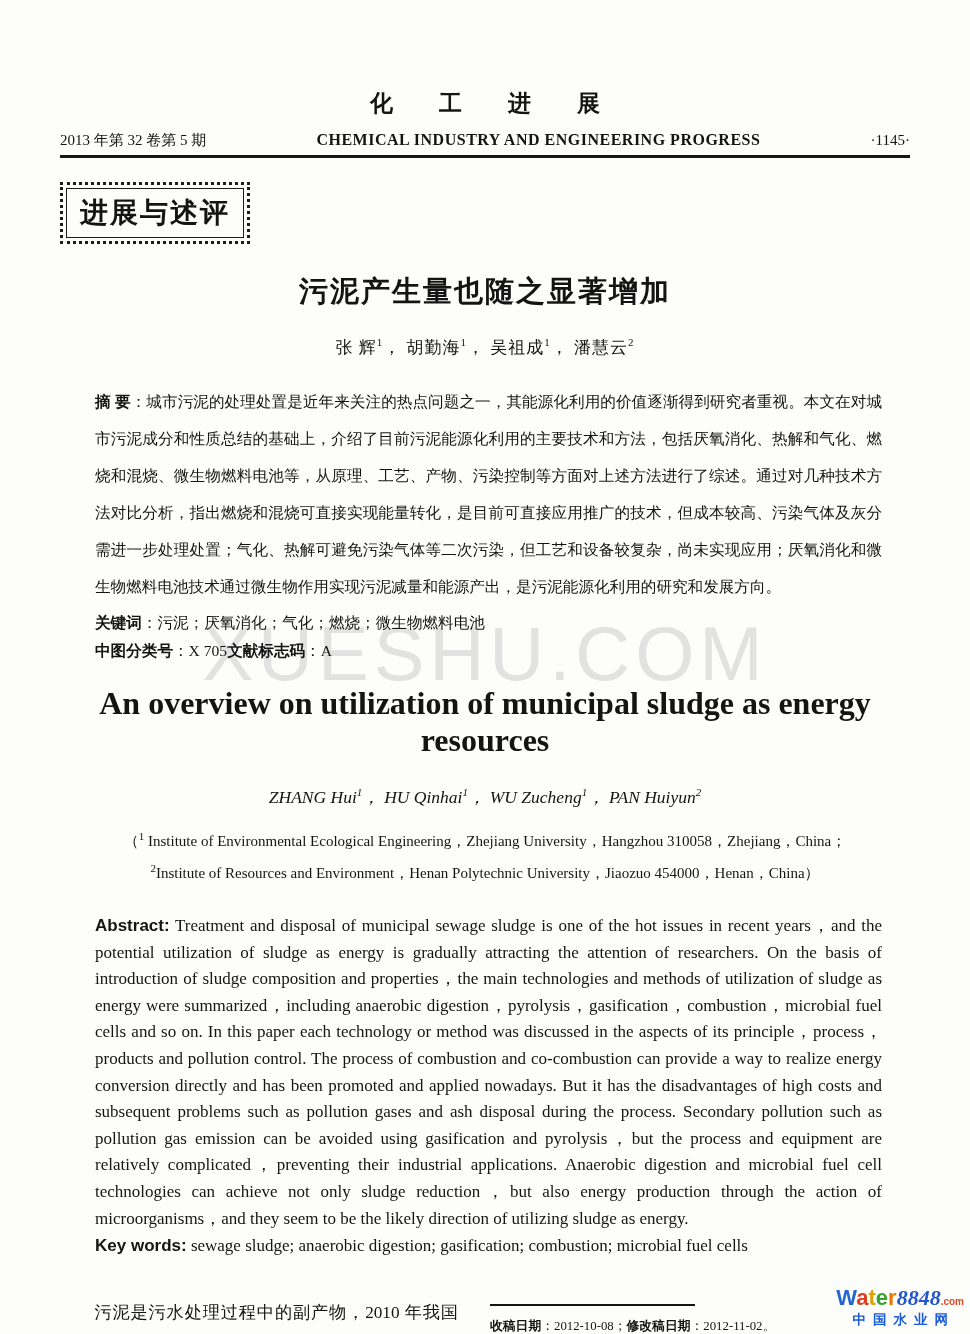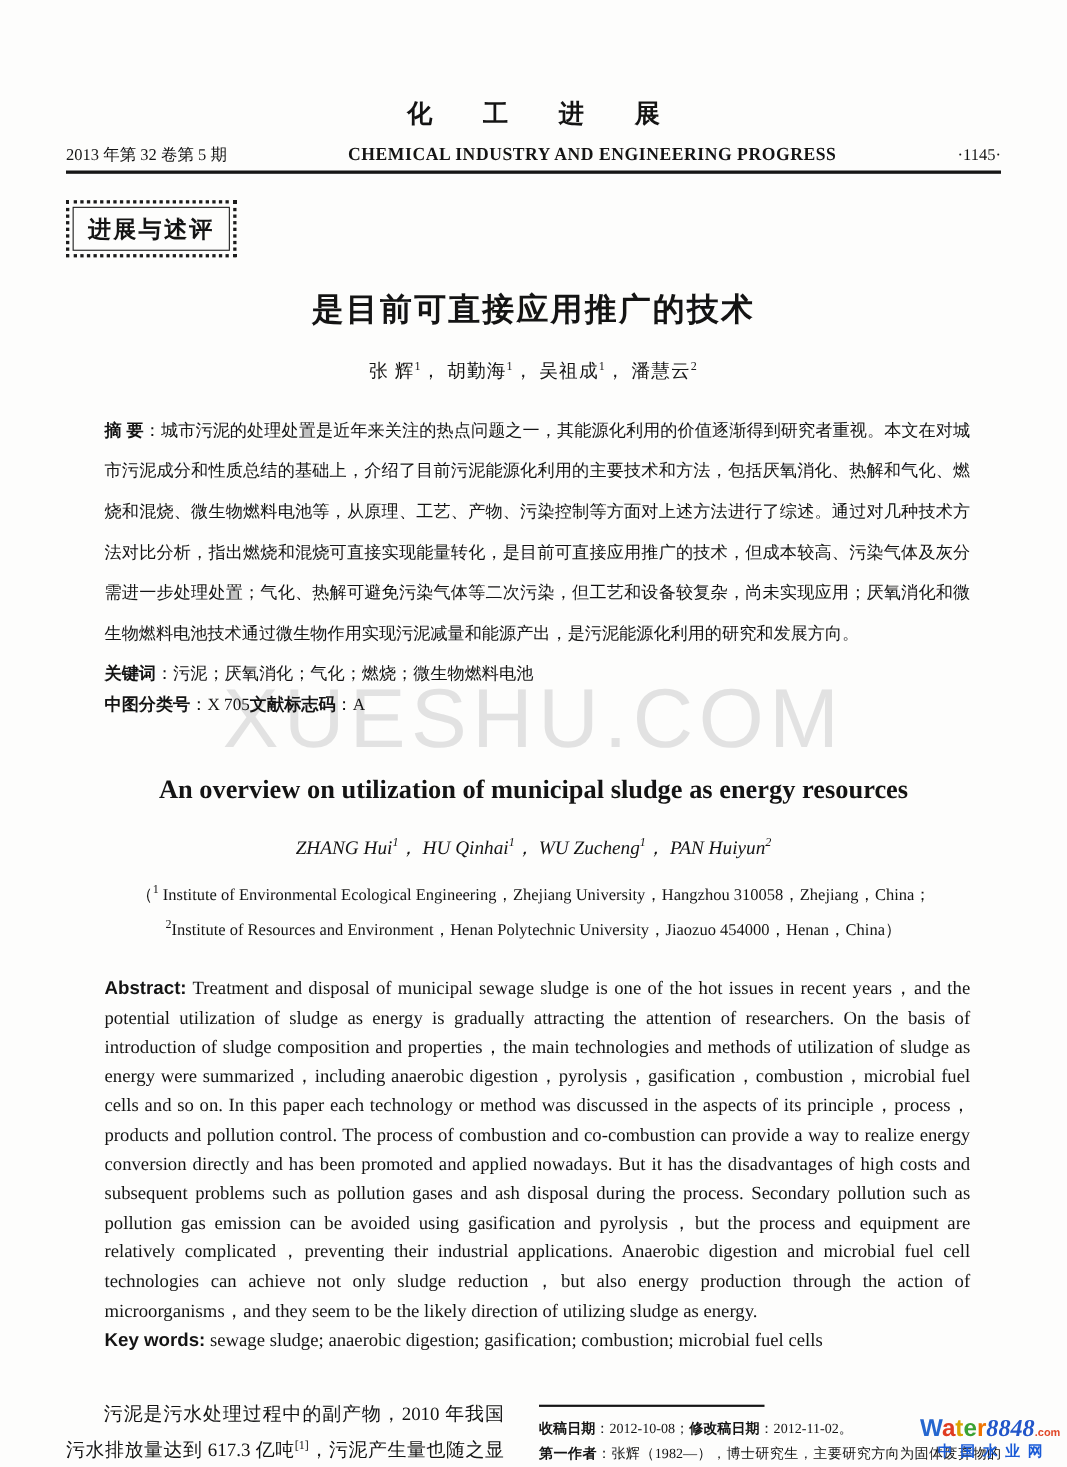--- a/index.html
+++ b/index.html
@@ -20,39 +20,39 @@
   .journal-title-cn { text-align:center; font-size:23px; font-weight:600; letter-spacing:46px; padding-left:46px;margin-top:44px; }
   .header-row { display:flex; justify-content:space-between; align-items:baseline; margin-top:12px;gap:44px; }
   .issue-info { font-size:15px; }
   .journal-title-en { font-size:16px; font-weight:bold; letter-spacing:.5px; transform:scaleY(1.05); }
   .page-number { font-size:15px; }
   .header-rule { border-bottom:3.5px solid #161616; margin-top:5px; }
 
   
   .badge-outer { display:inline-block; margin-top:24px; border:3px dotted #1c1c1c; padding:3px; }
   .badge-inner {
-    border:1.6px solid #1c1c1c; padding:5px 13px; font-size:21px; font-weight:bold;
+    border:1.6px solid #1c1c1c; padding:5px 13px; font-size:28px; font-weight:bold;
     font-family:"Liberation Sans","DejaVu Sans",sans-serif; letter-spacing:2px;
   }
 
   
   .title-cn { text-align:center; font-size:29px; font-weight:bold; letter-spacing:2px; margin-top:28px; }
   .authors-cn { text-align:center; font-size:17px; margin-top:24px; letter-spacing:1px; }
   .authors-cn sup, .authors-en sup, .affil sup, .col-left sup { font-size:11px; }
   .affil-cn { text-align:center; font-size:14.2px; margin-top:13px; }
 
   .abstract-cn { margin:24px 28px 0 35px; font-size:15.6px; line-height:37px; text-align:justify; }
   .meta-cn { margin:0 28px 0 35px; font-size:15.6px; }
   .label-b { font-weight:bold; font-family:"Liberation Sans","DejaVu Sans",sans-serif; }
   .kw-row { margin-top:4px; line-height:28px; }
   .clc-row { display:flex; line-height:28px;align-items:center; }
   .doi-row { line-height:30px; }
 
   
-  .title-en { text-align:center; font-size:24px; font-weight:bold; margin-top:50px; }
+  .title-en { text-align:center; font-size:32px; font-weight:bold; margin-top:20px; }
   .authors-en { text-align:center; font-size:17.5px; font-style:italic; margin-top:26px; }
   .affil-en { text-align:center; font-size:15px; line-height:27px; margin-top:14px; }
 
   .abstract-en { margin:26px 28px 0 35px; font-size:17px; line-height:26.6px; text-align:justify; }
   .kw-en { margin:1px 28px 0 35px; font-size:17px; line-height:26.6px; }
 
   
   .columns { display:flex; column-gap:32px; margin-top:38px; padding:0 0 0 0; }
   .col-left { width:398px; font-size:17.2px; line-height:29.5px; text-align:justify; text-indent:2em; }
   .col-right { flex:1; padding-top:6px; }
@@ -85,21 +85,21 @@
       <span class="page-number">·1145·</span>
     </div>
     <div class="header-rule"></div>
 
     
     <div class="badge-outer">
       <div class="badge-inner">进展与述评</div>
     </div>
 
     
-    <div class="title-cn">是目前可直接应用推广的技术</div>
+    <div class="title-cn">污泥产生量也随之显著增加</div>
 
     <div class="authors-cn">
       <span><span>张  辉</span><sup>1</sup><span>，</span></span>
       <span><span>胡勤海</span><sup>1</sup><span>，</span></span>
       <span><span>吴祖成</span><sup>1</sup><span>，</span></span>
       <span><span>潘慧云</span><sup>2</sup><span></span></span>
     </div>
 
 
     

